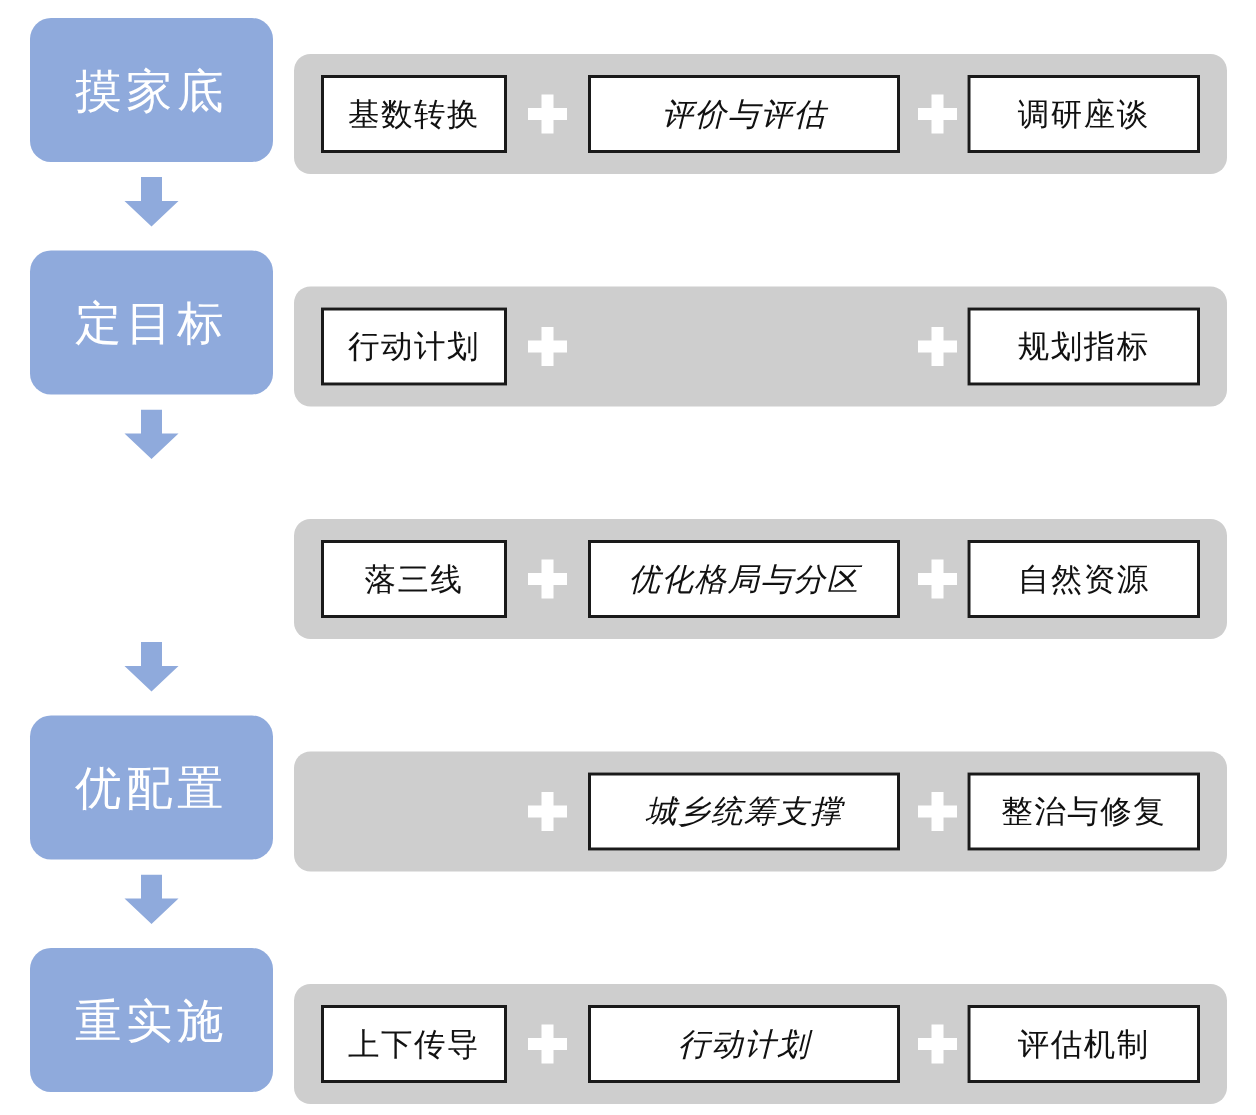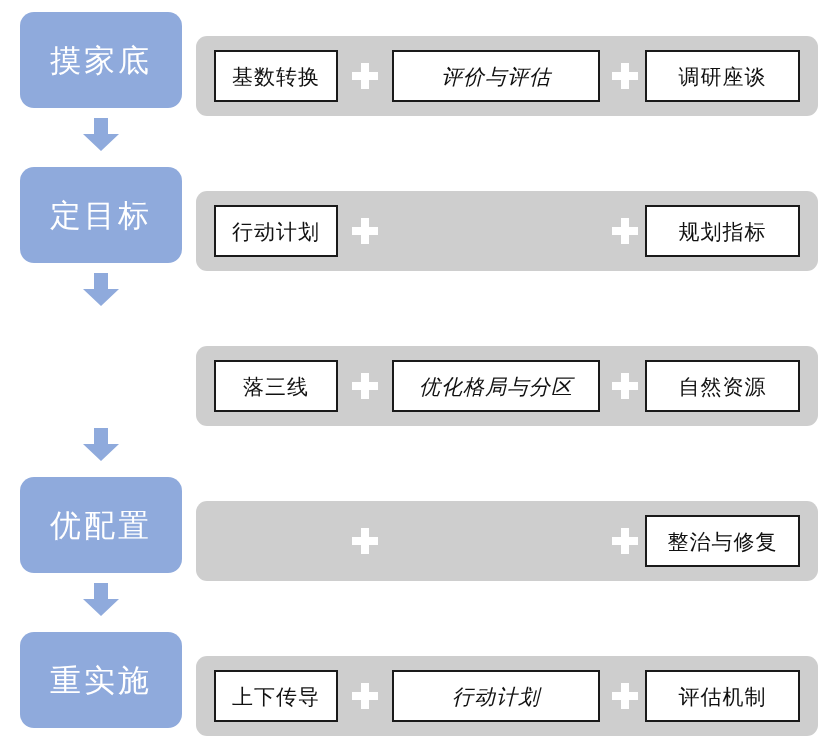--- a/index.html
+++ b/index.html
@@ -209,20 +209,23 @@
         <polygon points="12,0 26,0 26,16 37,16 19,33 1,16 12,16" fill="#8FAADC"></polygon>
       </svg>
     </div>
     <div class="stage-row" style="top: 477px;">
       <div class="stage-label">
         <span class="stage-label-text">优配置</span>
       </div>
       <div class="stage-panel">
         <div class="panel-inner">
           <div class="plus-sep sep-1"></div>
+          <div class="item-box pos-b">
+            <span class="item-text">城乡统筹支撑</span>
+          </div>
           <div class="plus-sep sep-2"></div>
           <div class="item-box pos-c">
             <span class="item-text">整治与修复</span>
           </div>
         </div>
       </div>
     </div>
     <div class="flow-arrow" style="top: 583px;">
       <svg width="38" height="34" viewBox="0 0 38 34" xmlns="http://www.w3.org/2000/svg">
         <polygon points="12,0 26,0 26,16 37,16 19,33 1,16 12,16" fill="#8FAADC"></polygon>

